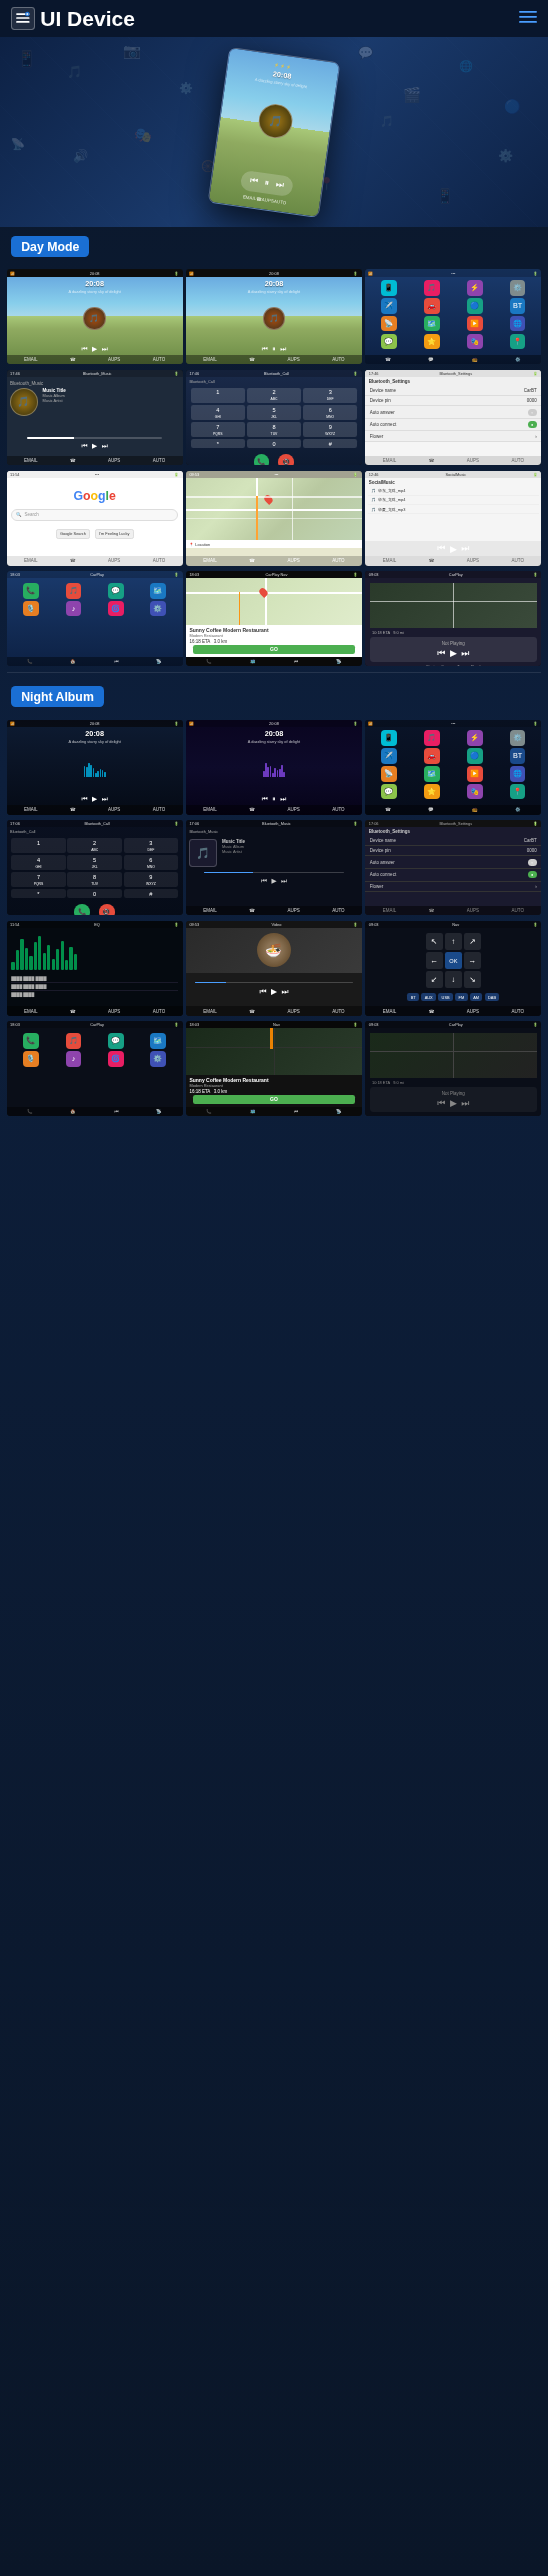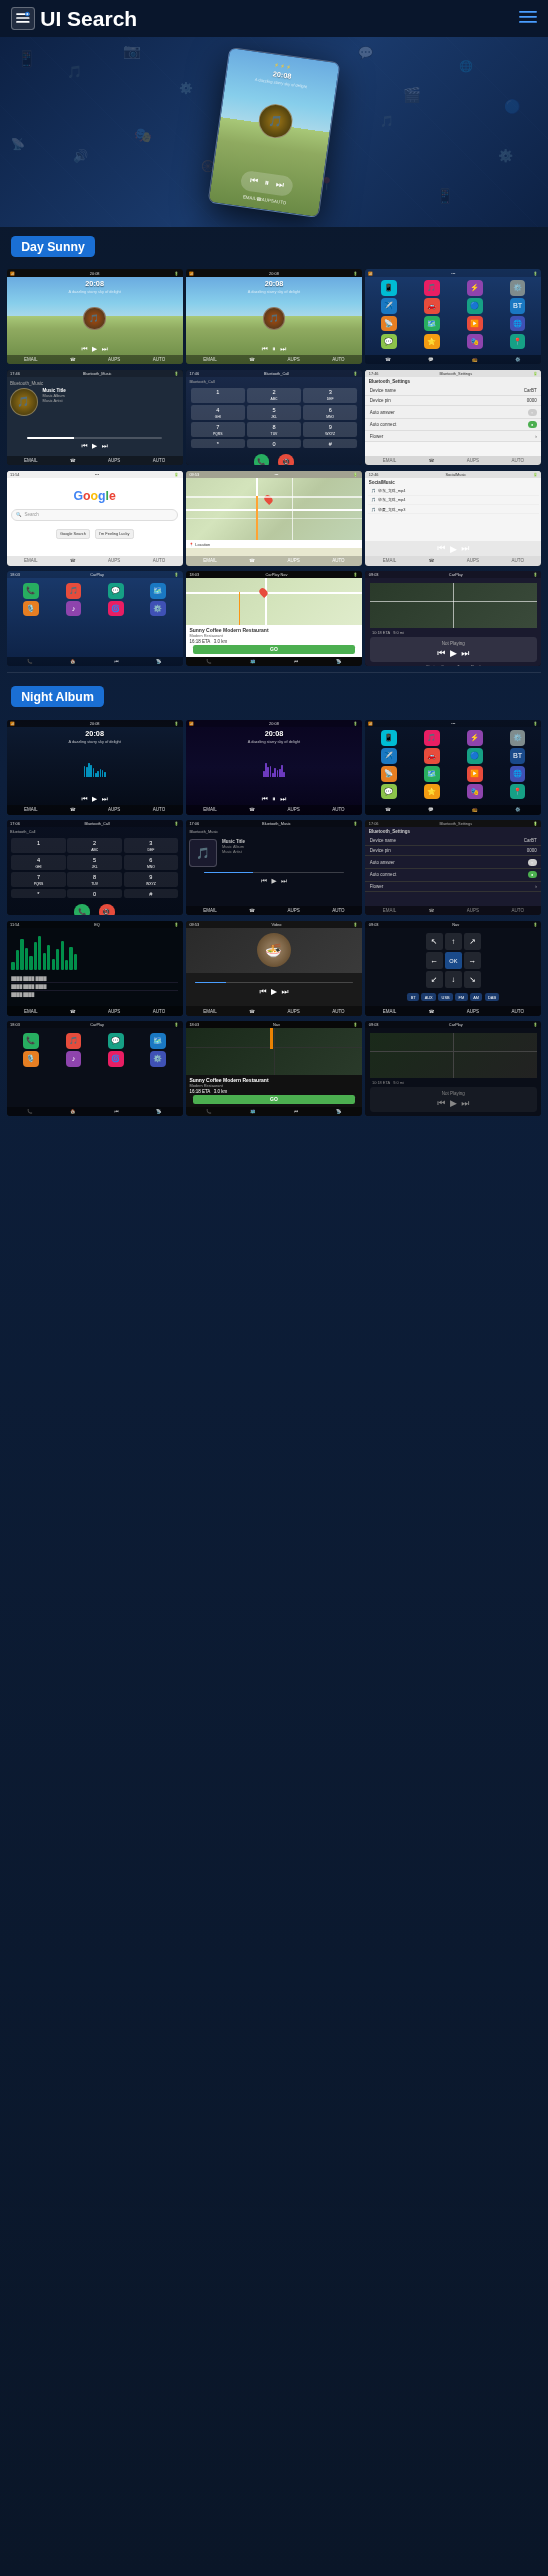--- a/index.html
+++ b/index.html
@@ -464,21 +464,21 @@
     <div class="logo-icon">
       <svg width="15.7" height="15.7" viewBox="0 0 28 28" fill="none">
         <rect x="2" y="4" width="24" height="3" rx="1.5" fill="white"></rect>
         <rect x="2" y="11" width="24" height="3" rx="1.5" fill="white"></rect>
         <rect x="2" y="18" width="24" height="3" rx="1.5" fill="white"></rect>
         <circle cx="22" cy="5.5" r="4" fill="#1a6fd4"></circle>
         <line x1="20" y1="5.5" x2="24" y2="5.5" stroke="white" stroke-width="1.5"></line>
         <line x1="22" y1="3.5" x2="22" y2="7.5" stroke="white" stroke-width="1.5"></line>
       </svg>
     </div>
-    <span class="header-title">UI Search</span>
+    <span class="header-title">UI Device</span>
   </div>
   <div class="menu-icon">
     <svg width="18" height="12.3" viewBox="0 0 32 22" fill="none">
       <rect y="0" width="32" height="3" rx="1.5" fill="#4a9eff"></rect>
       <rect y="9" width="32" height="3" rx="1.5" fill="#4a9eff"></rect>
       <rect y="18" width="32" height="3" rx="1.5" fill="#4a9eff"></rect>
     </svg>
   </div>
 </div>
 
@@ -527,21 +527,21 @@
         <span>EMAIL</span>
           <span>☎</span>
           <span>AUPS</span>
           <span>AUTO</span>
       </div>
     </div>
   </div>
 </div>
 
 <div class="mode-section">
-  <div class="mode-badge">Day Sunny</div>
+  <div class="mode-badge">Day Mode</div>
 </div>
 
 <div class="screenshot-grid">
 
   <div class="screenshot-card">
     <div class="screen-sim">
       <div class="status-bar-top">
         <span>📶</span>
           <span>20:08</span>
           <span>🔋</span>

